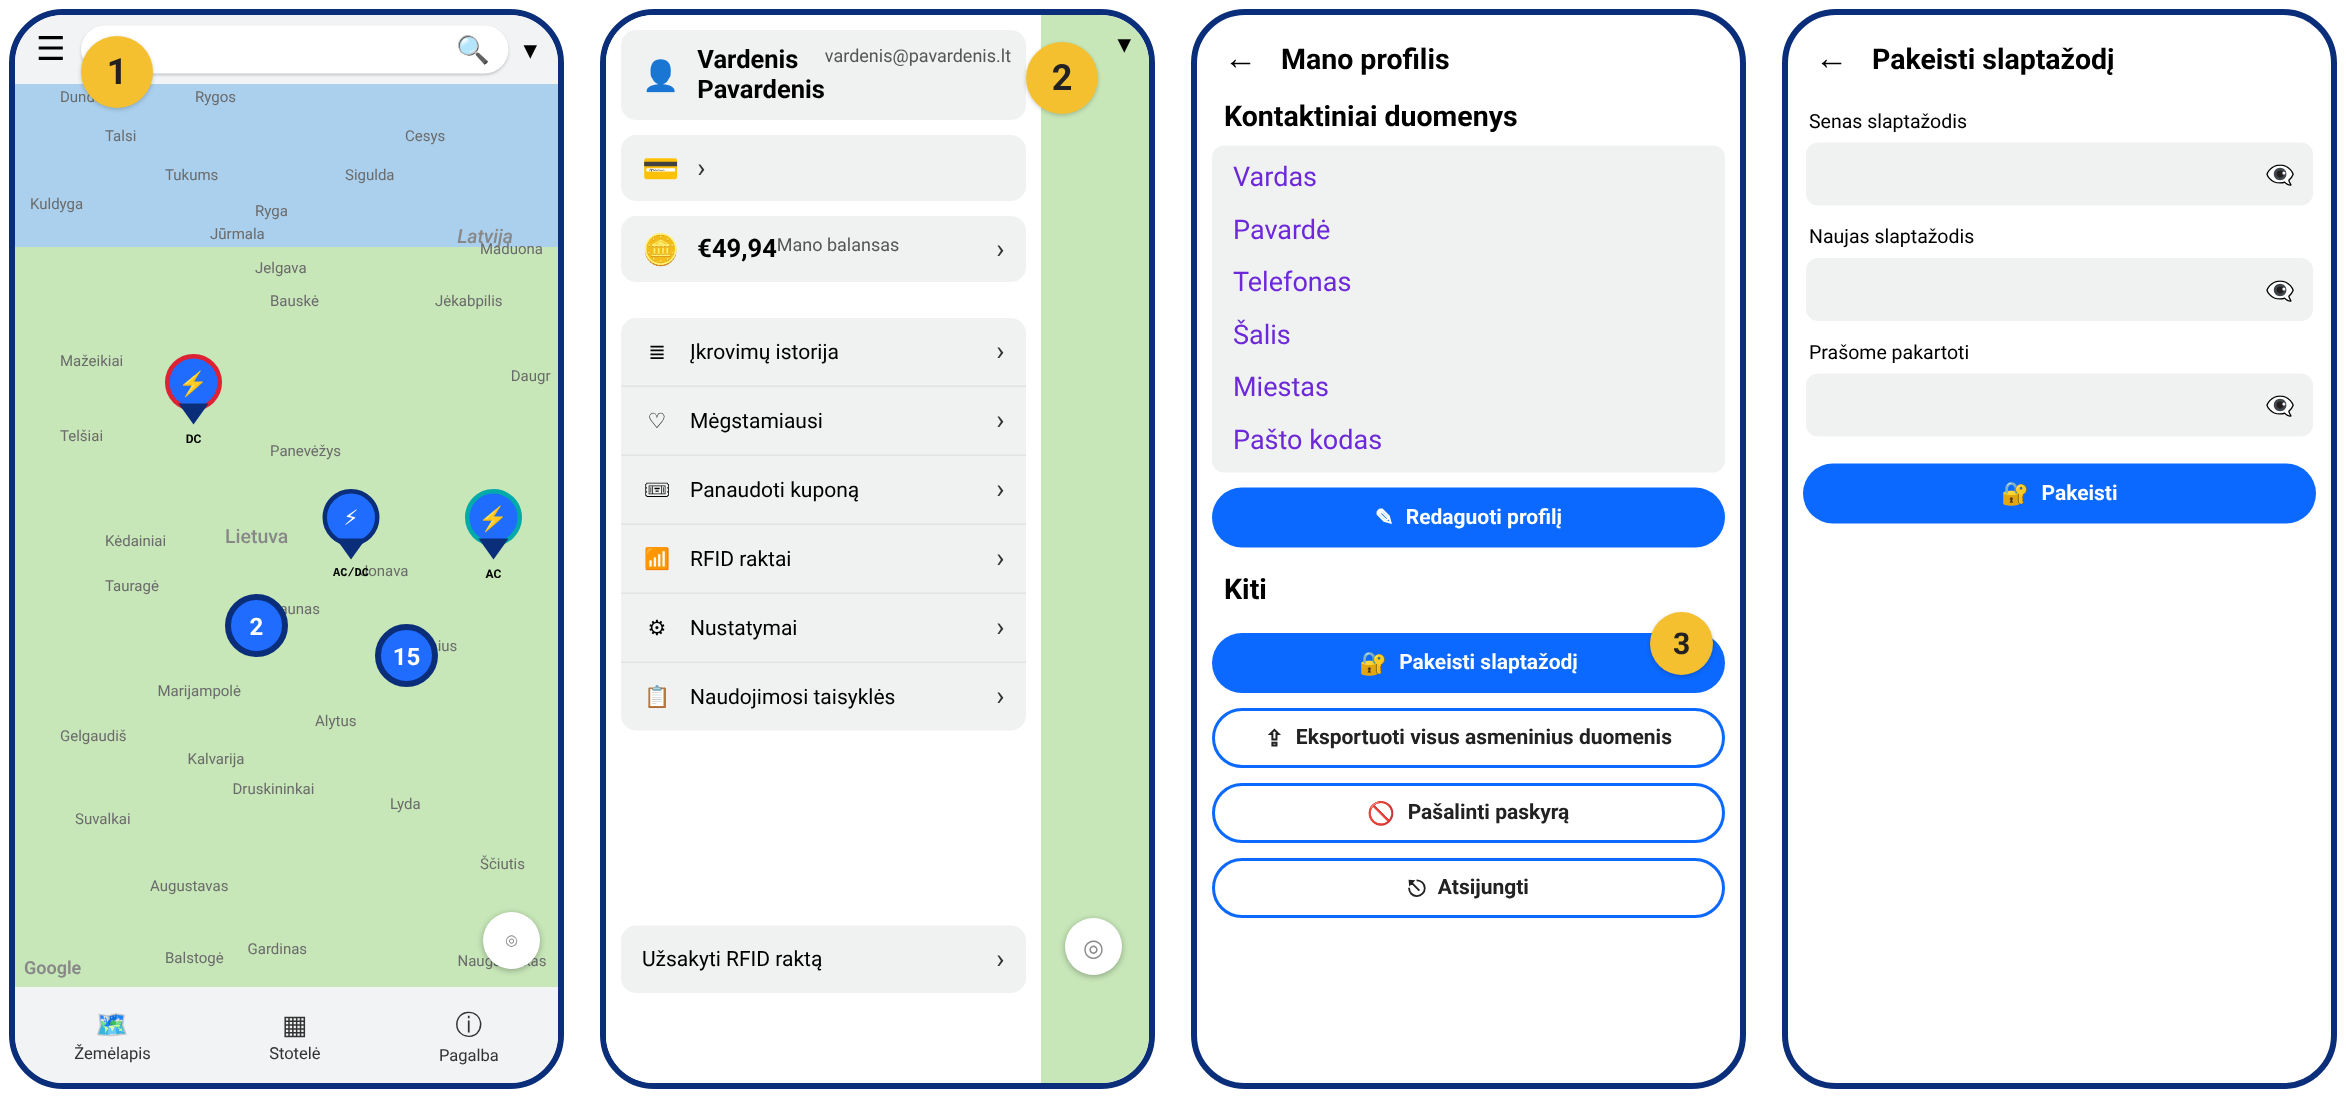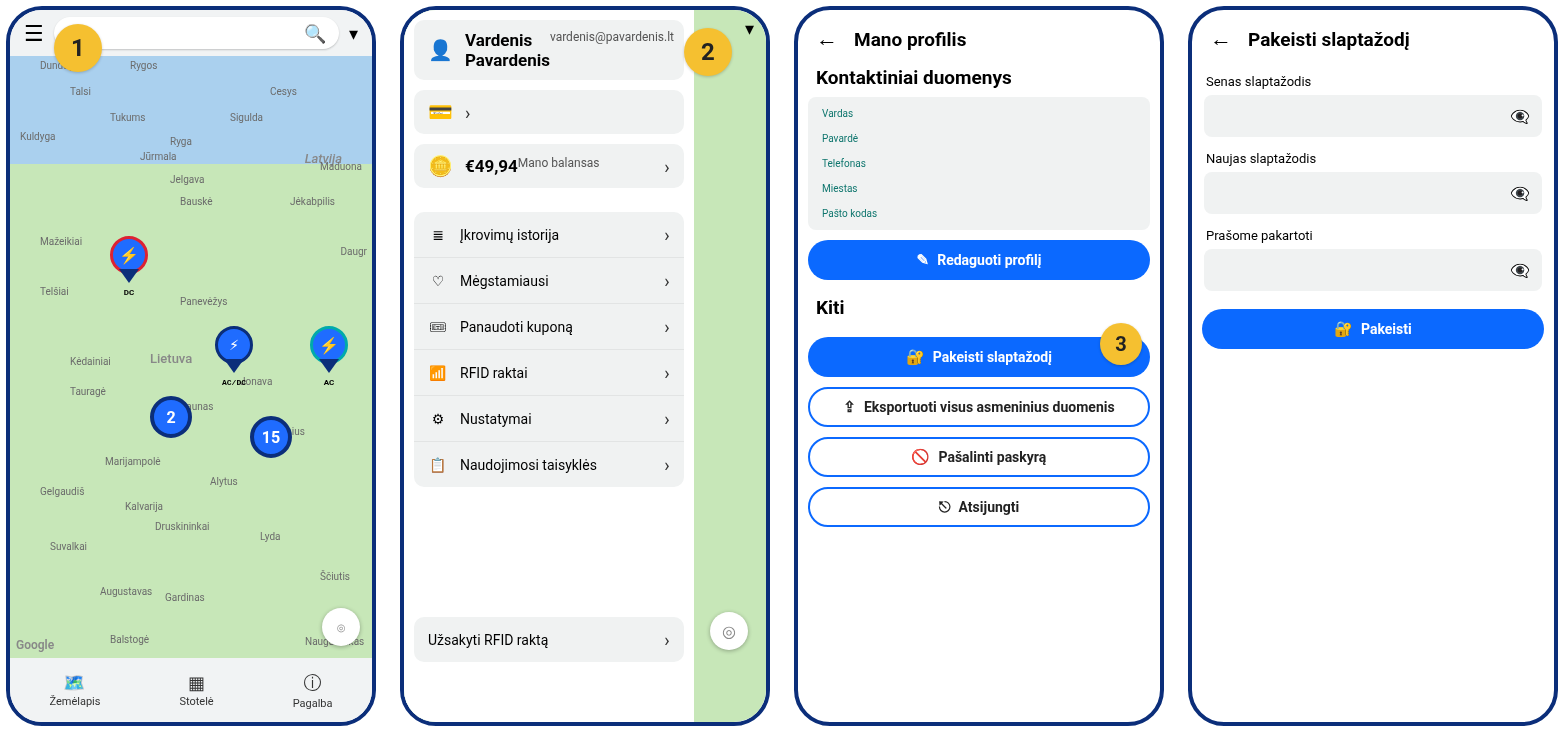--- a/index.html
+++ b/index.html
@@ -137,21 +137,21 @@
     display:flex; align-items:center; gap:16px;
     padding:16px 18px 8px;
   }
   .back-arrow { font-size:22px; cursor:pointer; }
   .header-title { font-size:19px; font-weight:700; }
   .section-title { font-size:19px; font-weight:700; padding:6px 18px 8px; }
   .field-list {
     margin:0 10px; background:#f0f2f2; border-radius:8px;
     padding:4px 0;
   }
-  .field-row { padding:7px 14px; font-size:10px; color:#0f766e; }
+  .field-row { padding:7px 14px; font-size:18px; color:#6d28d9; }
   .btn {
     margin:10px 10px 0; height:40px; border-radius:22px;
     display:flex; align-items:center; justify-content:center;
     gap:8px; font-size:14px; font-weight:700; cursor:pointer;
   }
   .btn-primary { background:#0b69ff; color:#fff; }
   .btn-outline { background:#fff; border:2px solid #0b69ff; color:#222; }
   .btn-icon { font-size:15px; }
   
   .form-block { padding:0 12px; }
@@ -204,21 +204,21 @@
     <span class="map-label" style="top:400px; left:95px;">Marijampolė</span>
     <span class="map-label" style="top:370px; left:265px;">Vilnius</span>
     <span class="map-label" style="top:420px; left:200px;">Alytus</span>
     <span class="map-label" style="top:445px; left:115px;">Kalvarija</span>
     <span class="map-label" style="top:430px; left:30px;">Gelgaudiš</span>
     <span class="map-label" style="top:485px; left:40px;">Suvalkai</span>
     <span class="map-label" style="top:465px; left:145px;">Druskininkai</span>
     <span class="map-label" style="top:475px; left:250px;">Lyda</span>
     <span class="map-label" style="top:515px; left:310px;">Ščiutis</span>
     <span class="map-label" style="top:578px; left:100px;">Balstogė</span>
-    <span class="map-label" style="top:536px; left:155px;">Gardinas</span>
+    <span class="map-label" style="top:572px; left:155px;">Gardinas</span>
     <span class="map-label" style="top:580px; left:295px;">Naugardukas</span>
     <span class="map-label" style="top:530px; left:90px;">Augustavas</span>
 
     <div class="pin pin-dc" style="top:180px; left:100px;">
         <span class="bolt"></span>
         <span class="pin-sub">DC</span>
       </div>
     <div class="pin" style="top:270px; left:205px;font-family:Liberation Mono, monospace;">
         <span class="bolt"></span>
         <span class="pin-sub">AC/DC</span>
@@ -324,20 +324,21 @@
 <div class="phone">
   <div class="header-row">
     <span class="back-arrow">←</span>
     <span class="header-title">Mano profilis</span>
   </div>
   <div class="section-title">Kontaktiniai duomenys</div>
   <div class="field-list">
     <div class="field-row">Vardas</div>
     <div class="field-row">Pavardė</div>
     <div class="field-row">Telefonas</div>
+    <div class="field-row">Šalis</div>
     <div class="field-row">Miestas</div>
     <div class="field-row">Pašto kodas</div>
   </div>
   <div class="btn btn-primary">
     <span class="btn-icon">✎</span>
     <span>Redaguoti profilį</span>
   </div>
 
   <div class="section-title" style="margin-top:10px;">Kiti</div>
 

